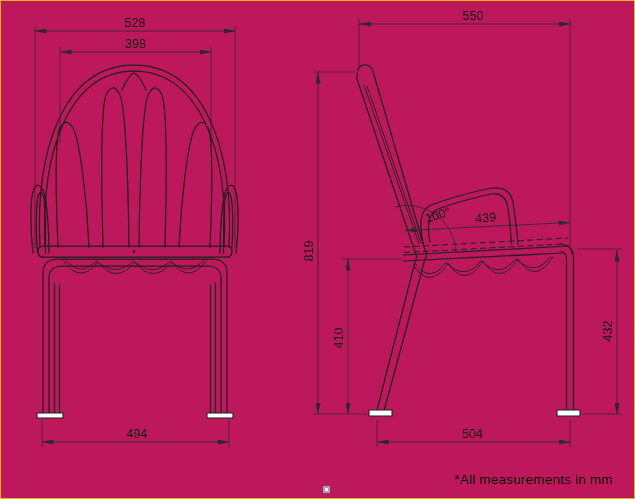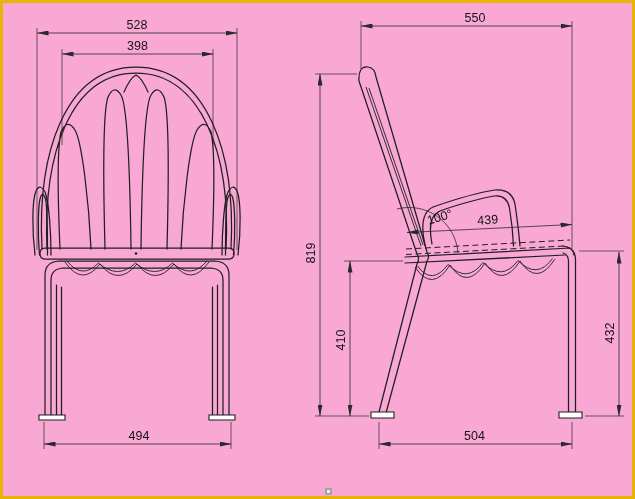--- a/index.html
+++ b/index.html
@@ -1,23 +1,23 @@
 <!DOCTYPE html>
 <html><head>
 <meta charset="utf-8">
 <style>
   html,body{margin:0;padding:0;background:#fff;}
   .canvas{
     position:relative;
     width:635px;height:499px;
-    background:#f9a8d4;
+    background:#be185d;
     font-family:"Liberation Sans", sans-serif;
     overflow:hidden;
     box-sizing:border-box;
-    border:3px solid #eab308;
+    border:1px solid #eab308;
   }
   svg text{
     font-family:"Liberation Sans", sans-serif;
     font-size:12.5px;
     fill:#141414;
   }
   .note{
     position:absolute;
     right:21px;
     bottom:11px;
@@ -172,14 +172,15 @@
       <text transform="translate(611,330) rotate(-90)" text-anchor="middle">432</text>
     </g>
 
     <g>
       <path class="ext" d="M 376,419 L 376,446 M 569,419 L 569,446"></path>
       <path class="dim" d="M 376,441 L 569,441" marker-start="url(#arrow)" marker-end="url(#arrow)"></path>
       <text x="471.5" y="437" text-anchor="middle">504</text>
     </g>
   </svg>
 
+  <div class="note">*All measurements in mm</div>
   <div class="artifact-square"></div>
 </div>
 
 </body></html>

